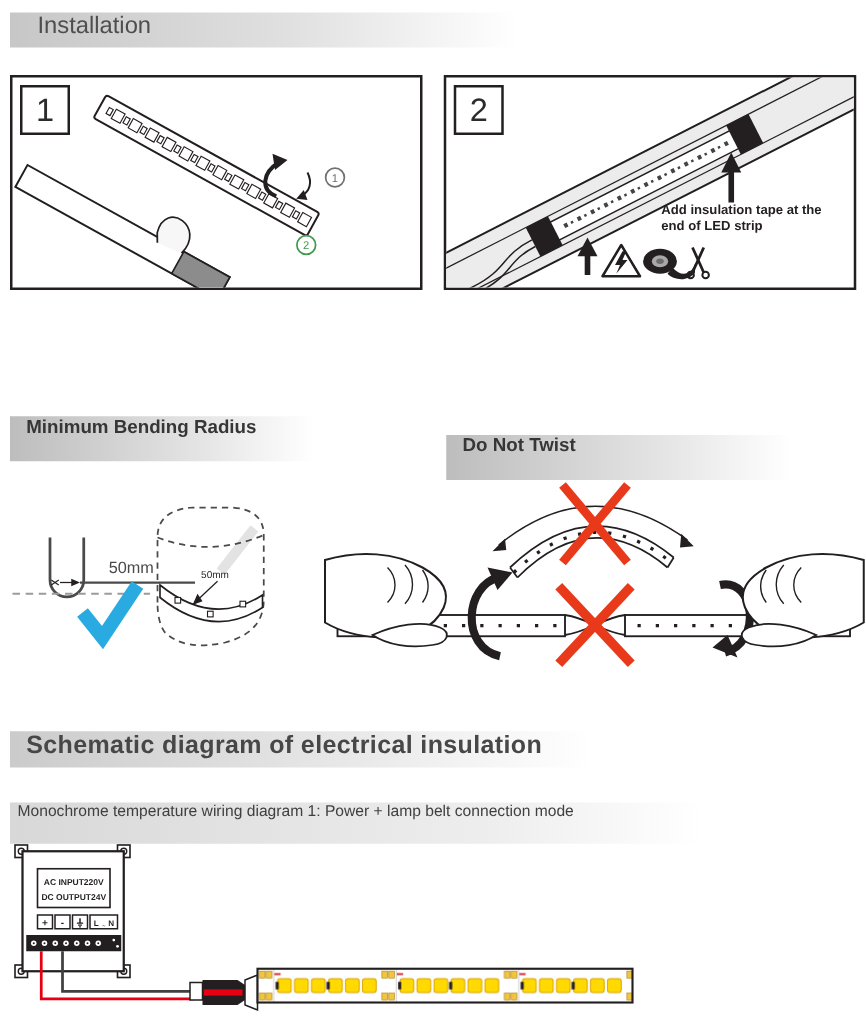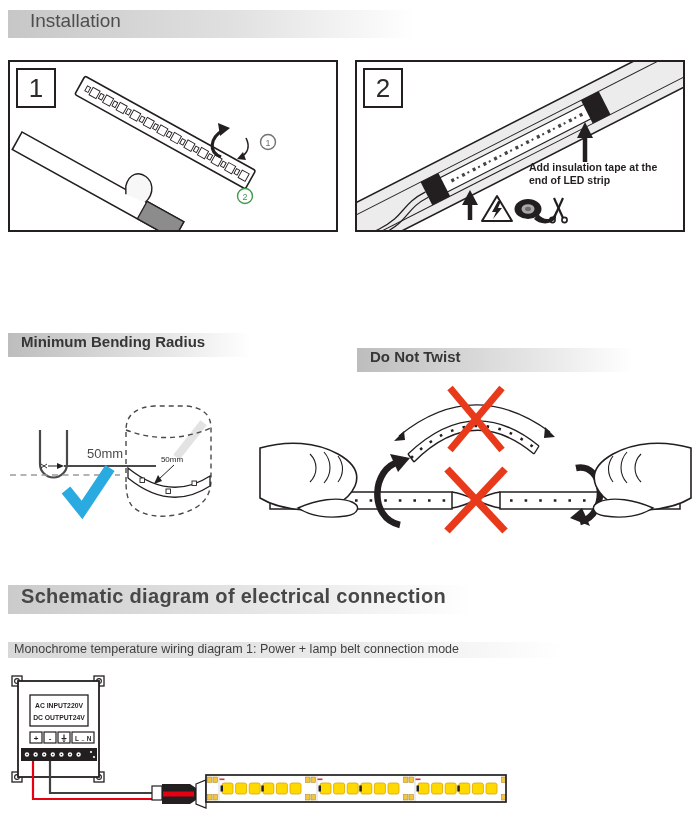--- a/index.html
+++ b/index.html
@@ -1,25 +1,25 @@
 <!DOCTYPE html>
 <html><head>
 <meta charset="utf-8">
 <style>
   html,body{margin:0;padding:0;background:#fff;}
   .page{position:relative;width:693px;height:826px;background:#fff;overflow:hidden;
         font-family:"Liberation Sans",sans-serif;}
   .bar{position:absolute;display:flex;align-items:flex-start;}
   .bar-lg{height:28px;background:linear-gradient(90deg,#c7c7c7 0%,#e0e0e0 55%,#ffffff 100%);
           font-size:19px;color:#4e4e4e;padding-left:22px;}
-  .bar-sm{height:24px;background:linear-gradient(90deg,#bdbdbd 0%,#e6e6e6 65%,#ffffff 100%);
+  .bar-sm{height:36px;background:linear-gradient(90deg,#bdbdbd 0%,#e6e6e6 65%,#ffffff 100%);
           font-weight:bold;font-size:15px;color:#363636;padding-left:13px;}
   .bar-schem{height:29px;background:linear-gradient(90deg,#cbcbcb 0%,#e9e9e9 60%,#ffffff 100%);
           font-weight:bold;font-size:20px;color:#474747;padding-left:13px;letter-spacing:.3px;}
-  .bar-mono{height:16px;background:linear-gradient(90deg,#d8d8d8 0%,#eeeeee 70%,#ffffff 100%);
+  .bar-mono{height:33px;background:linear-gradient(90deg,#d8d8d8 0%,#eeeeee 70%,#ffffff 100%);
           font-size:12.5px;color:#3f3f3f;padding-left:6px;}
   .panel{position:absolute;top:60px;width:326px;height:168px;border:2px solid #231f20;background:#fff;}
   .numbox{position:absolute;left:6px;top:6px;width:36px;height:36px;border:2px solid #231f20;
           display:flex;align-items:center;justify-content:center;font-size:26px;color:#2b2b2b;background:#fff;}
   svg{position:absolute;overflow:hidden;}
   text{font-family:"Liberation Sans",sans-serif;}
 </style>
 </head>
 <body>
 
@@ -215,21 +215,21 @@
     <g transform="translate(435,-10) scale(-1,1)">
       <use href="#hand"></use>
     </g>
     <g>
       <line x1="189" y1="97" x2="247" y2="159" stroke="#e8391b" stroke-width="7.5"></line>
       <line x1="247" y1="97" x2="189" y2="159" stroke="#e8391b" stroke-width="7.5"></line>
     </g>
   </svg>
 
   <div class="bar bar-schem" style="left:8px;top:585px;width:452px;">
-    <span>Schematic diagram of electrical connection</span>
+    <span>Schematic diagram of electrical insulation</span>
   </div>
 
   <div class="bar bar-mono" style="left:8px;top:642px;width:548px;">
     <span>Monochrome temperature wiring diagram 1: Power + lamp belt connection mode</span>
   </div>
 
   <svg style="left:0;top:668px;" width="693" height="158" viewBox="0 0 693 158">
     <defs>
       <pattern id="strippat" x="206" y="107" width="98" height="27" patternUnits="userSpaceOnUse">
         <rect x="0" y="0" width="98" height="27" fill="#fff"></rect>

